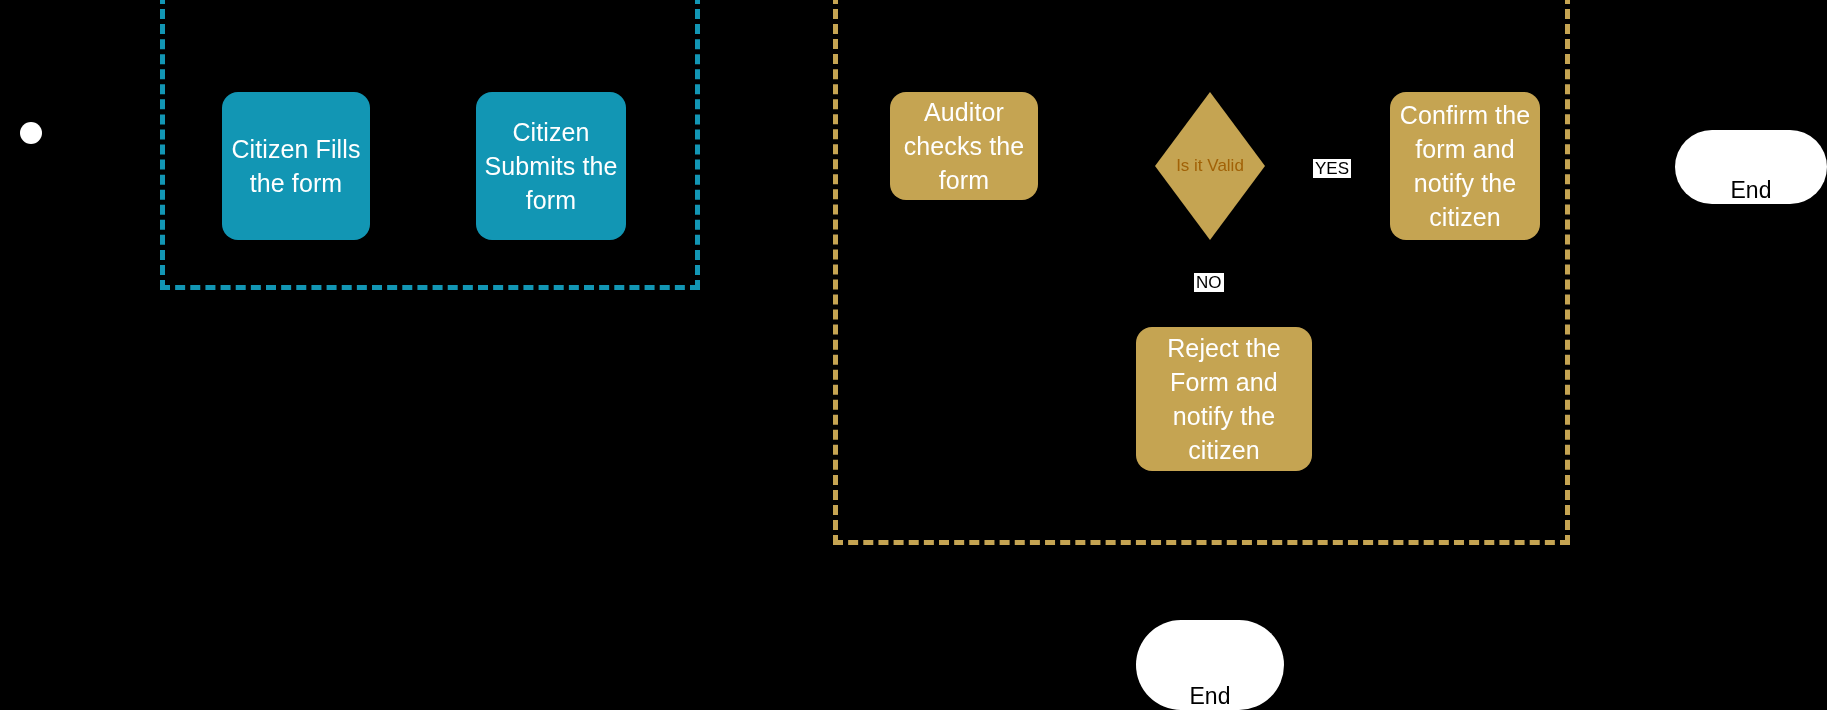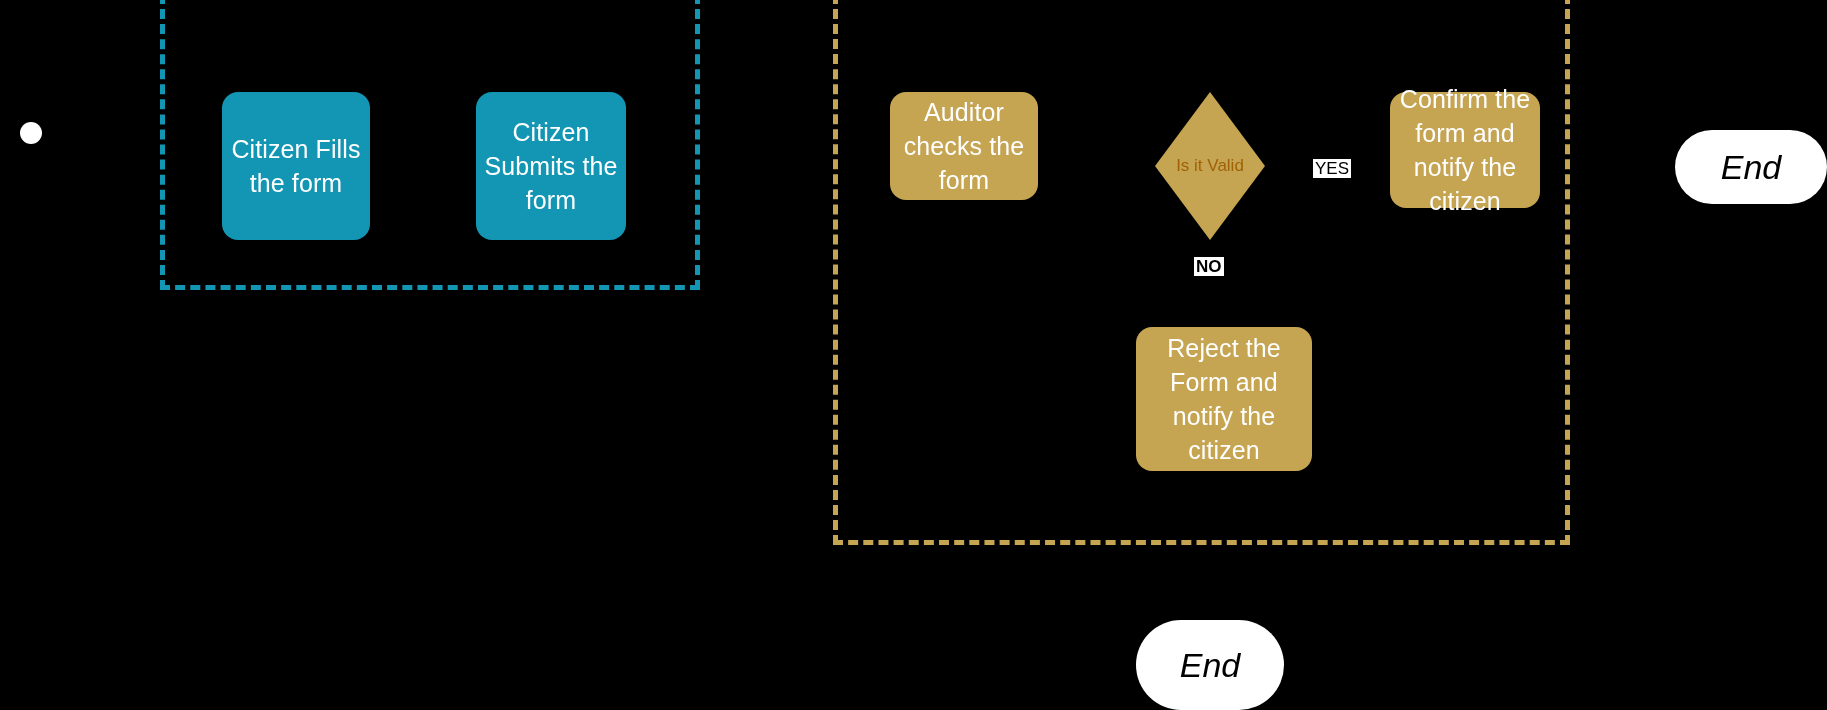--- a/index.html
+++ b/index.html
@@ -66,27 +66,26 @@
     font-size: 17px;
     text-align: center;
     pointer-events: none;
   }
 
   
   .terminator {
     position: absolute;
     box-sizing: border-box;
     display: flex;
-    align-items: center;
+    align-items: flex-end;
     justify-content: center;
     background: #ffffff;
     color: #000000;
-    font-size: 34px;
+    font-size: 23px;
     border-radius: 999px;
-    font-style: italic;
   }
 
   
   .start-dot {
     position: absolute;
     background: #ffffff;
     border-radius: 50%;
   }
 
   
@@ -127,25 +126,25 @@
     <svg class="diamond-shape" viewBox="0 0 110 148" preserveAspectRatio="none">
       <polygon points="55,0 110,74 55,148 0,74" fill="#c5a452"></polygon>
     </svg>
     <div class="diamond-label">Is it Valid</div>
   </div>
 
   <div class="edge-label" style="left:1313px; top:159px;">
     <span>YES</span>
   </div>
 
-  <div class="edge-label" style="left:1194px; top:257px;font-weight:bold;">
+  <div class="edge-label" style="left:1194px; top:273px;">
     <span>NO</span>
   </div>
 
-  <div class="node node-gold" style="left:1390px; top:92px; width:150px; height:116px;">
+  <div class="node node-gold" style="left:1390px; top:92px; width:150px; height:148px;">
     <span>Confirm the form and notify the citizen</span>
   </div>
 
   <div class="node node-gold" style="left:1136px; top:327px; width:176px; height:144px;">
     <span>Reject the Form and notify the citizen</span>
   </div>
 
   <div class="terminator" style="left:1675px; top:130px; width:152px; height:74px;">
     <span>End</span>
   </div>

